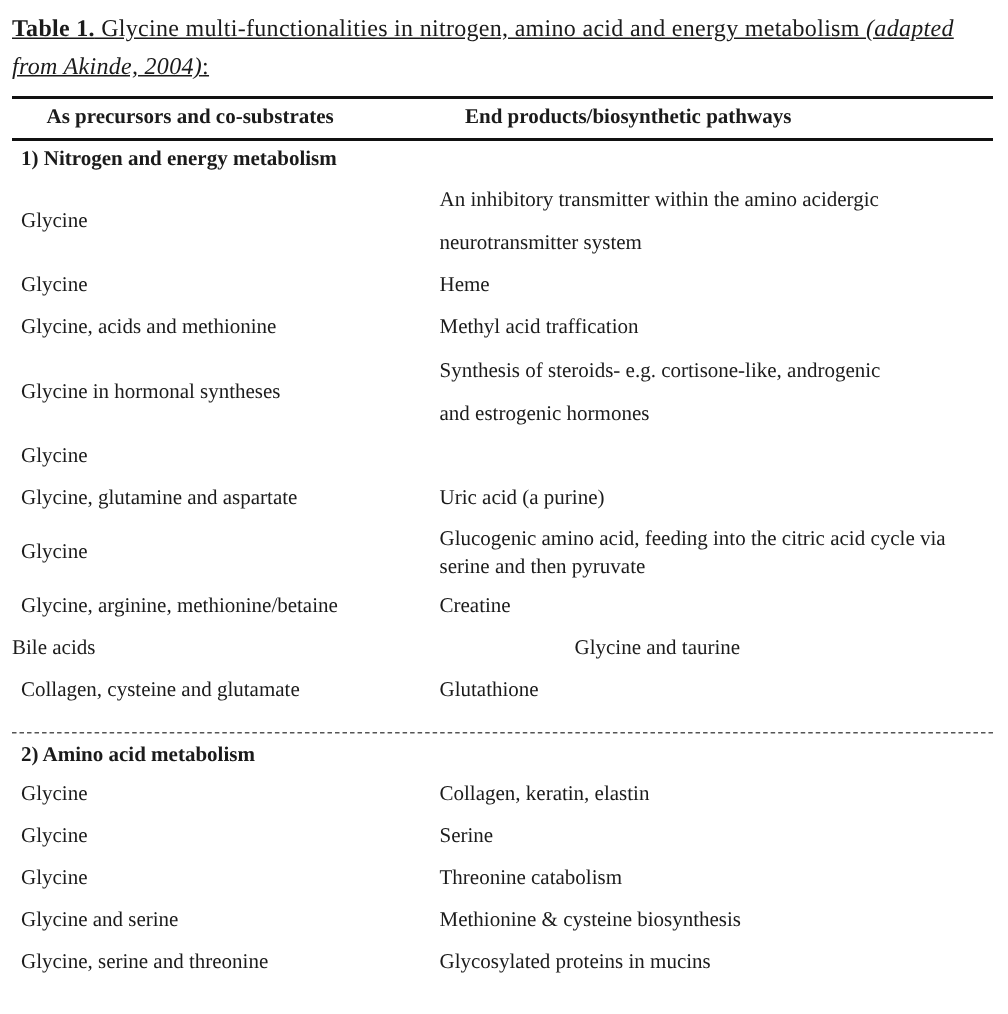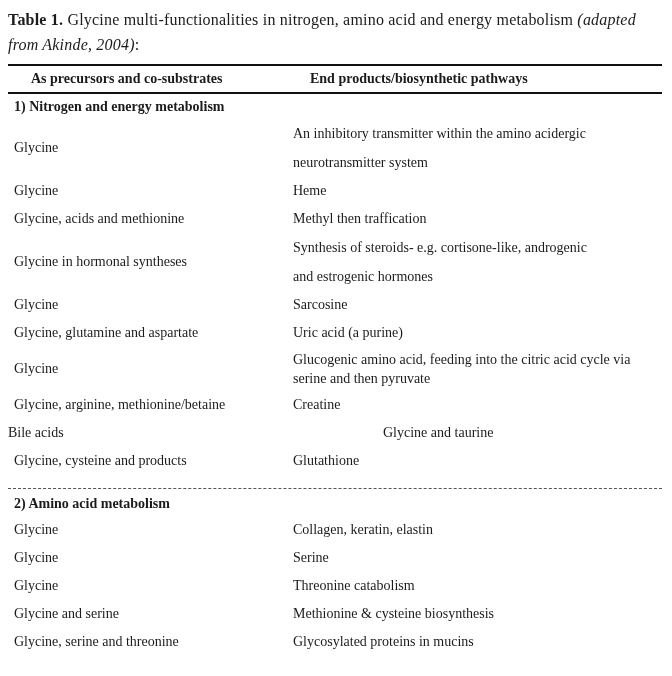--- a/index.html
+++ b/index.html
@@ -13,20 +13,21 @@
     overflow: hidden;
     font-family: "Liberation Serif", "DejaVu Serif", serif;
     color: #1b1b1b;
   }
   .caption {
     margin: 0;
     padding: 7px 8px 0 8px;
     font-size: 16px;
     line-height: 25px;
     letter-spacing: 0.2px;
+    text-decoration: underline;
   }
   .caption .cap-bold { font-weight: bold; }
   .caption .cap-italic { font-style: italic; }
   .table-wrap {
     margin: 7px 10px 0 8px; 
     font-size: 14px;
   }
   .thead {
     display: flex;
     align-items: center;
@@ -93,35 +94,32 @@
         </div>
         <div class="row single">
           <div class="cell left">Glycine</div>
           <div class="cell right">
             <div class="line">Heme</div>
           </div>
         </div>
         <div class="row single">
           <div class="cell left">Glycine, acids and methionine</div>
           <div class="cell right">
-            <div class="line">Methyl then traffication</div>
+            <div class="line">Methyl acid traffication</div>
           </div>
         </div>
         <div class="row loose">
           <div class="cell left">Glycine in hormonal syntheses</div>
           <div class="cell right">
             <div class="line">Synthesis of steroids- e.g. cortisone-like, androgenic</div>
             <div class="line">and estrogenic hormones</div>
           </div>
         </div>
         <div class="row single">
           <div class="cell left">Glycine</div>
-          <div class="cell right">
-            <div class="line">Sarcosine</div>
-          </div>
         </div>
         <div class="row single">
           <div class="cell left">Glycine, glutamine and aspartate</div>
           <div class="cell right">
             <div class="line">Uric acid (a purine)</div>
           </div>
         </div>
         <div class="row tight">
           <div class="cell left">Glycine</div>
           <div class="cell right">
@@ -135,21 +133,21 @@
             <div class="line">Creatine</div>
           </div>
         </div>
         <div class="row single">
           <div class="cell right">
             <div class="line">Bile acids</div>
           </div>
           <div class="cell left">Glycine and taurine</div>
         </div>
         <div class="row single">
-          <div class="cell left">Glycine, cysteine and products</div>
+          <div class="cell left">Collagen, cysteine and glutamate</div>
           <div class="cell right">
             <div class="line">Glutathione</div>
           </div>
         </div>
         <div class="section-title dashed-top">2) Amino acid metabolism</div>
         <div class="row single">
           <div class="cell left">Glycine</div>
           <div class="cell right">
             <div class="line">Collagen, keratin, elastin</div>
           </div>

